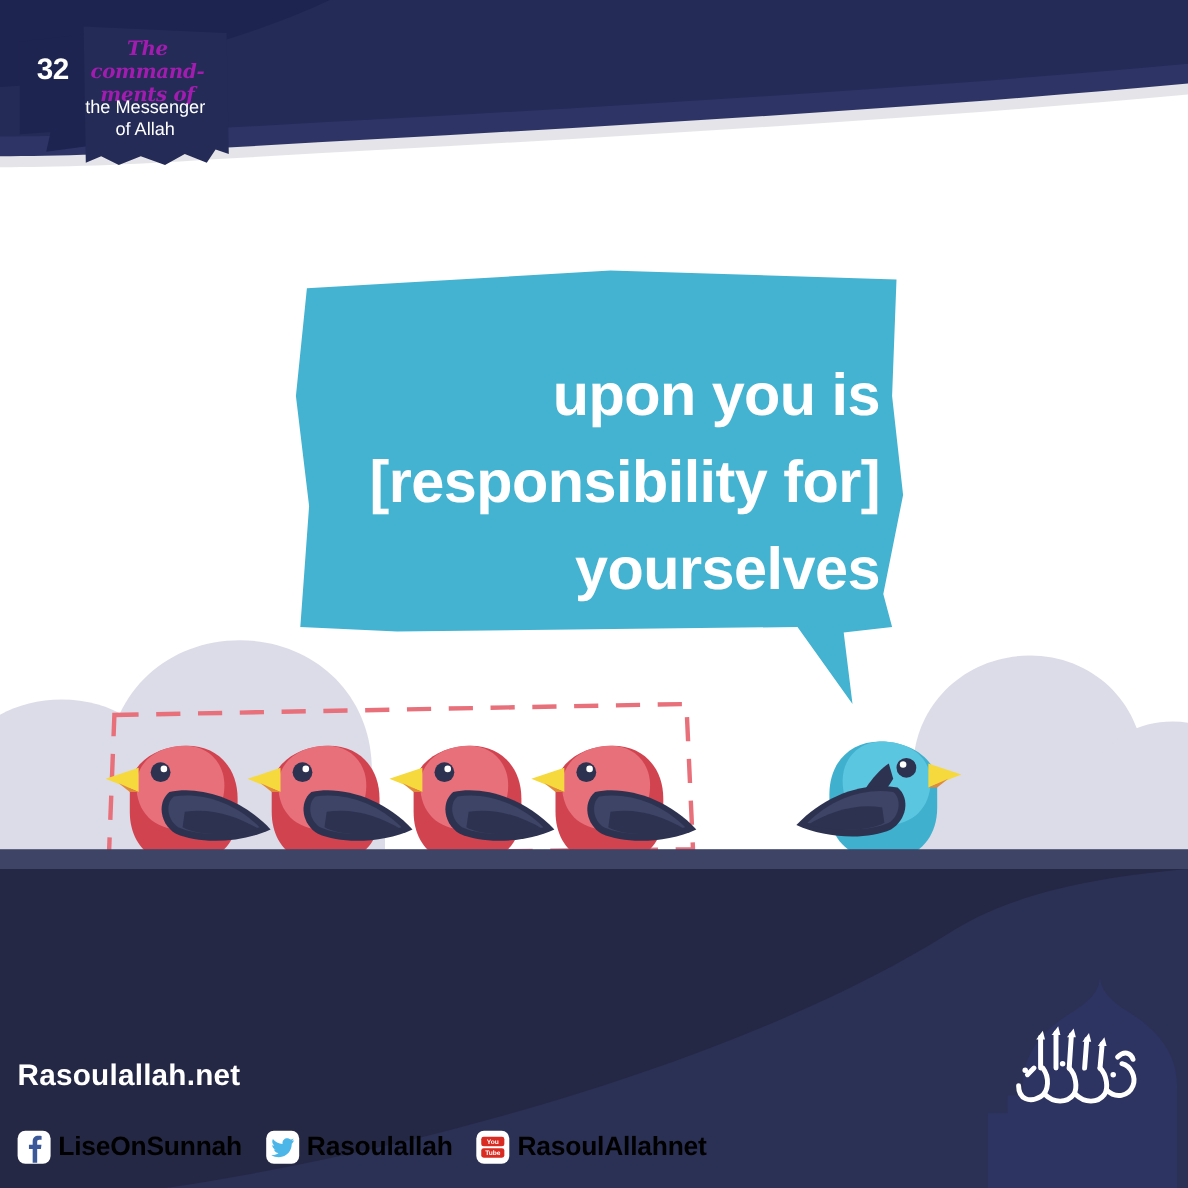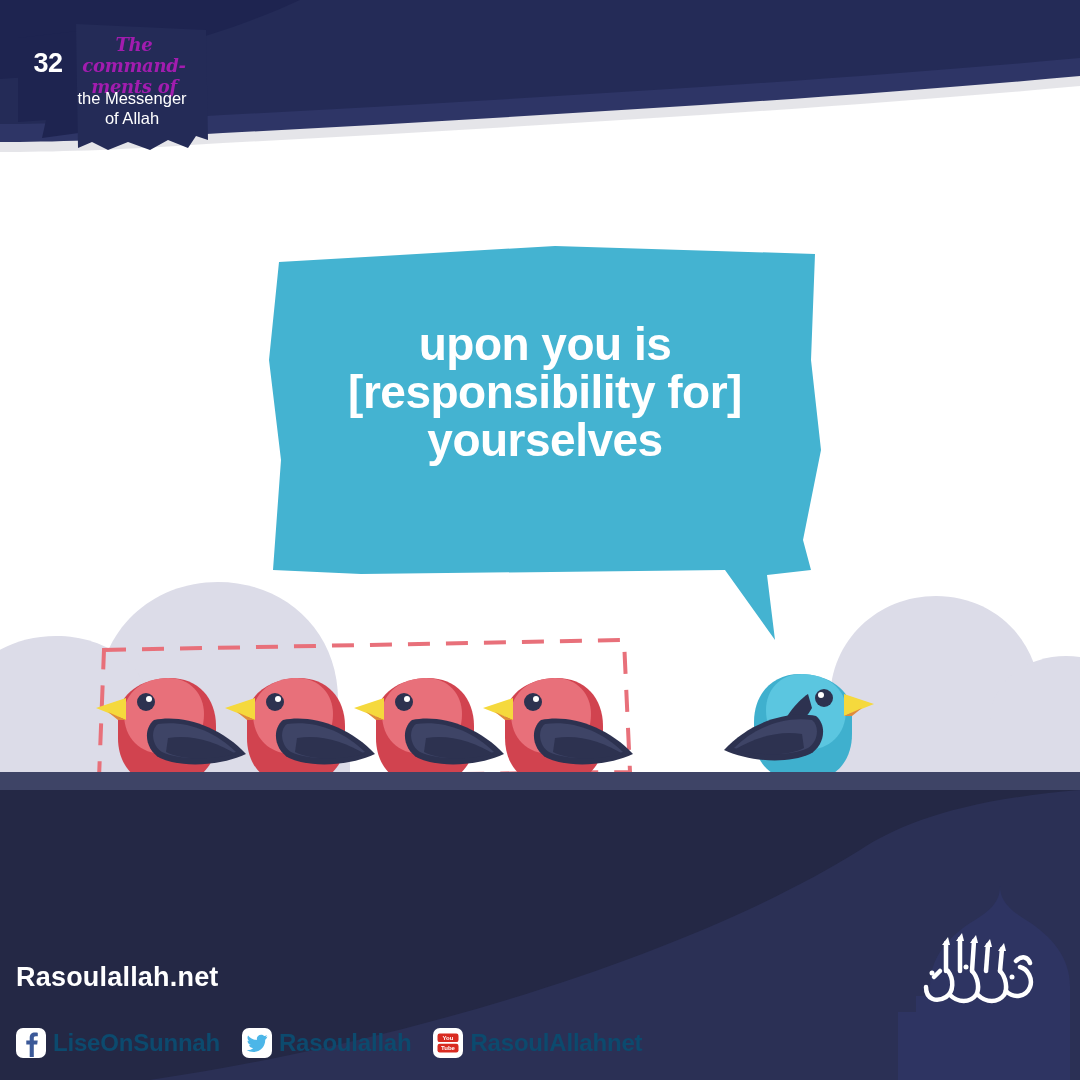--- a/index.html
+++ b/index.html
@@ -78,25 +78,25 @@
   .bubble {
     position: absolute;
     left: 255px; top: 240px;
     width: 580px; height: 410px;
   }
   .bubble-text {
     position: absolute;
     left: 290px;
     top: 320px;
     width: 510px;
-    text-align: center;
+    text-align: right;
     color: #ffffff;
-    font-size: 46px;
-    font-weight: bold;
-    line-height: 48px;
+    font-size: 54px;
+    font-weight: bold;
+    line-height: 79px;
     letter-spacing: -0.5px;
     white-space: pre-line;
   }
 
   
   .ground-light {
     position: absolute;
     left: 0; top: 772px;
     width: 1080px; height: 18px;
     background: #3E4466;
@@ -129,21 +129,21 @@
     display: flex;
     align-items: center;
     gap: 22px;
   }
   .social {
     display: flex;
     align-items: center;
     gap: 7px;
   }
   .social-label {
-    color: #0c4a6e;
+    color: #000000;
     font-size: 24px;
     font-weight: bold;
     letter-spacing: -0.2px;
     white-space: nowrap;
   }
   .sicon {
     width: 30px; height: 30px;
     border-radius: 7px;
     background: #ffffff;
     display: flex;

